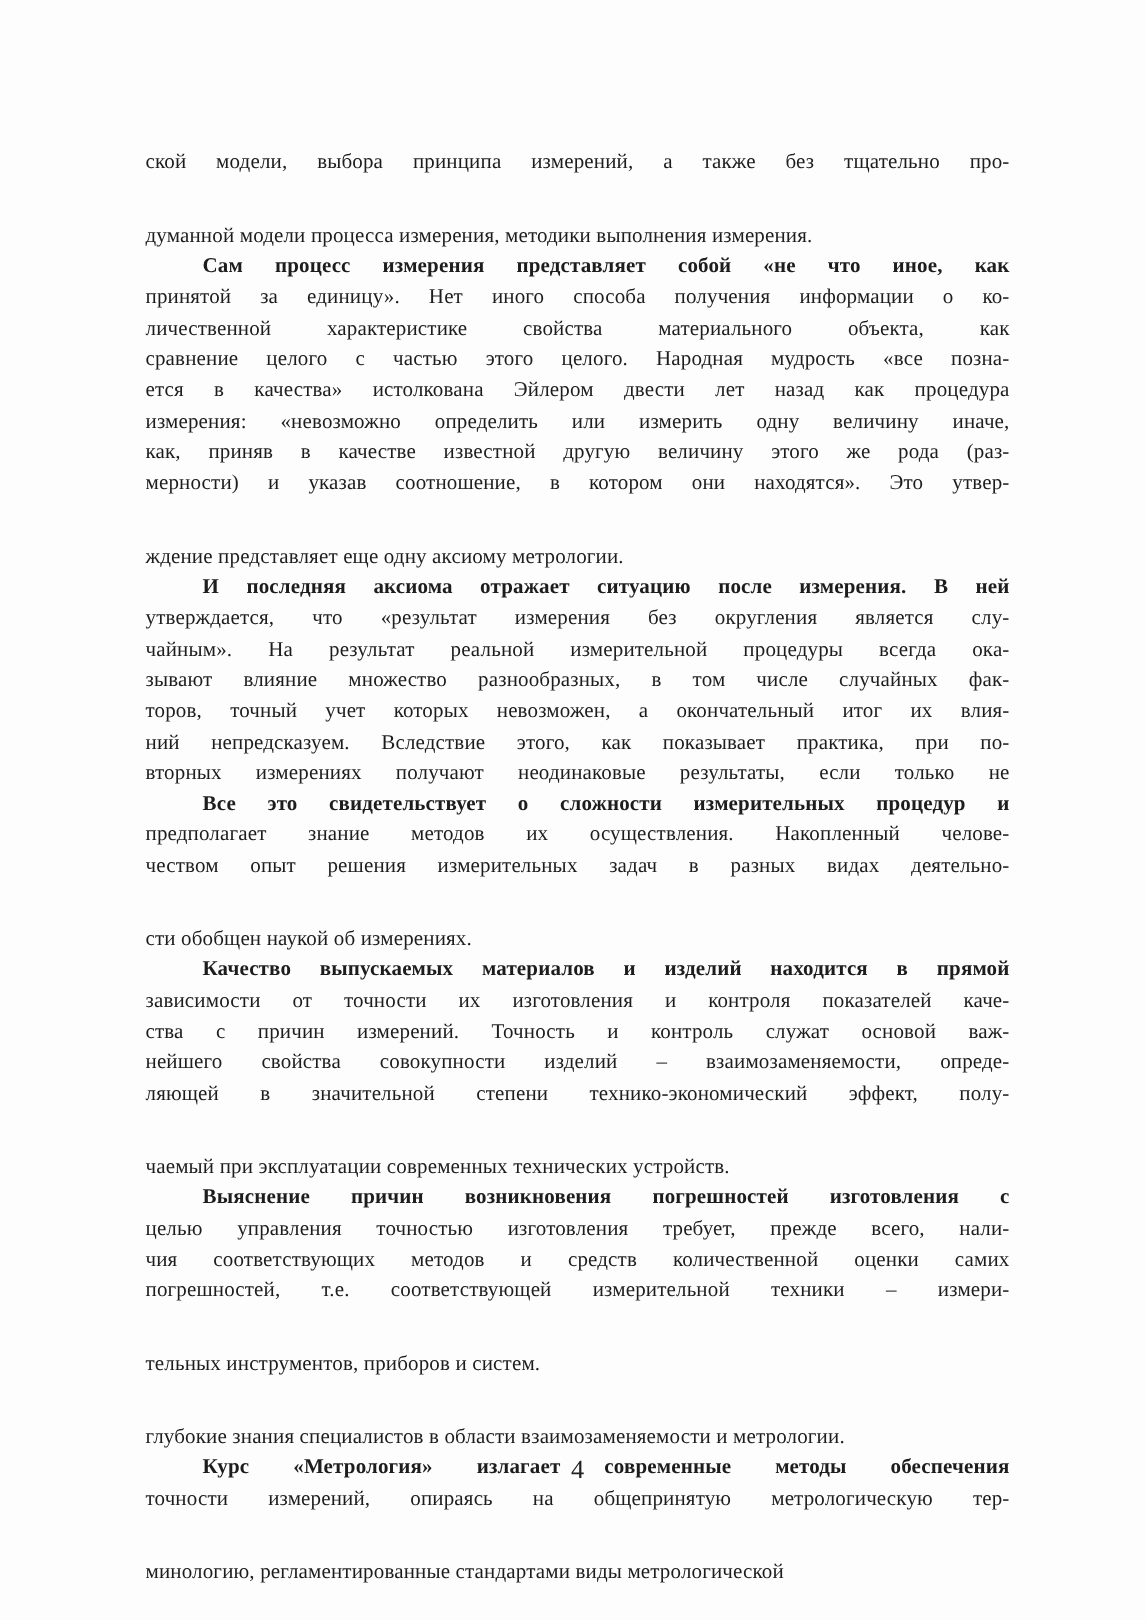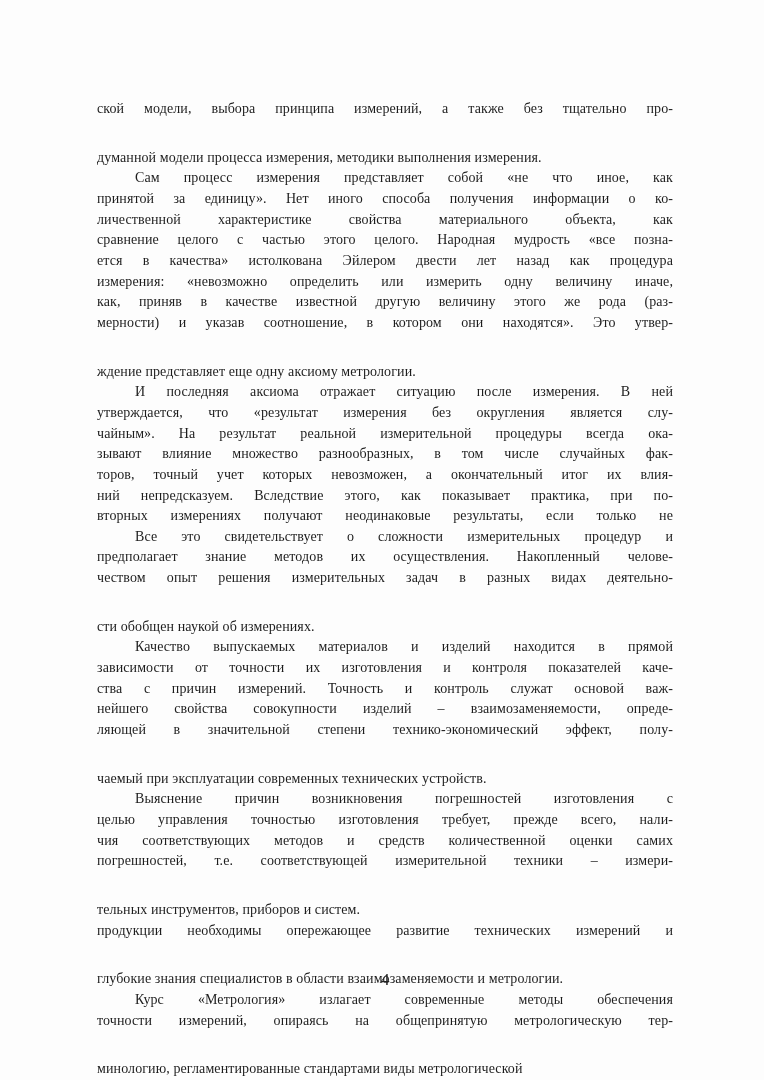--- a/index.html
+++ b/index.html
@@ -33,20 +33,21 @@
     text-align: justify;
     text-align-last: justify;
     white-space: normal;
   }
   .text-line.para-last {
     text-align-last: left;
     margin-top: 28px;
   }
   .text-line.para-first {
     text-indent: 38px;
+    font-weight: bold;
   }
   .page-number {
     position: absolute;
     top: 969px;
     left: 97px;
     width: 576px;
     text-align: center;
     font-size: 17.5px;
     color: #222;
   }
@@ -82,20 +83,19 @@
       <div class="text-line">зависимости от точности их изготовления и контроля показателей каче-</div>
       <div class="text-line">ства с причин измерений. Точность и контроль служат основой важ-</div>
       <div class="text-line">нейшего свойства совокупности изделий – взаимозаменяемости, опреде-</div>
       <div class="text-line">ляющей в значительной степени технико-экономический эффект, полу-</div>
       <div class="text-line para-last">чаемый при эксплуатации современных технических устройств.</div>
       <div class="text-line para-first">Выяснение причин возникновения погрешностей изготовления с</div>
       <div class="text-line">целью управления точностью изготовления требует, прежде всего, нали-</div>
       <div class="text-line">чия соответствующих методов и средств количественной оценки самих</div>
       <div class="text-line">погрешностей, т.е. соответствующей измерительной техники – измери-</div>
       <div class="text-line para-last">тельных инструментов, приборов и систем.</div>
-      <div class="text-line">продукции необходимы опережающее развитие технических измерений и</div>
       <div class="text-line para-last">глубокие знания специалистов в области взаимозаменяемости и метрологии.</div>
       <div class="text-line para-first">Курс «Метрология» излагает современные методы обеспечения</div>
       <div class="text-line">точности измерений, опираясь на общепринятую метрологическую тер-</div>
       <div class="text-line para-last">минологию, регламентированные стандартами виды метрологической</div>
     </div>
   <div class="page-number">4</div>
 </div>
 
 </body></html>

